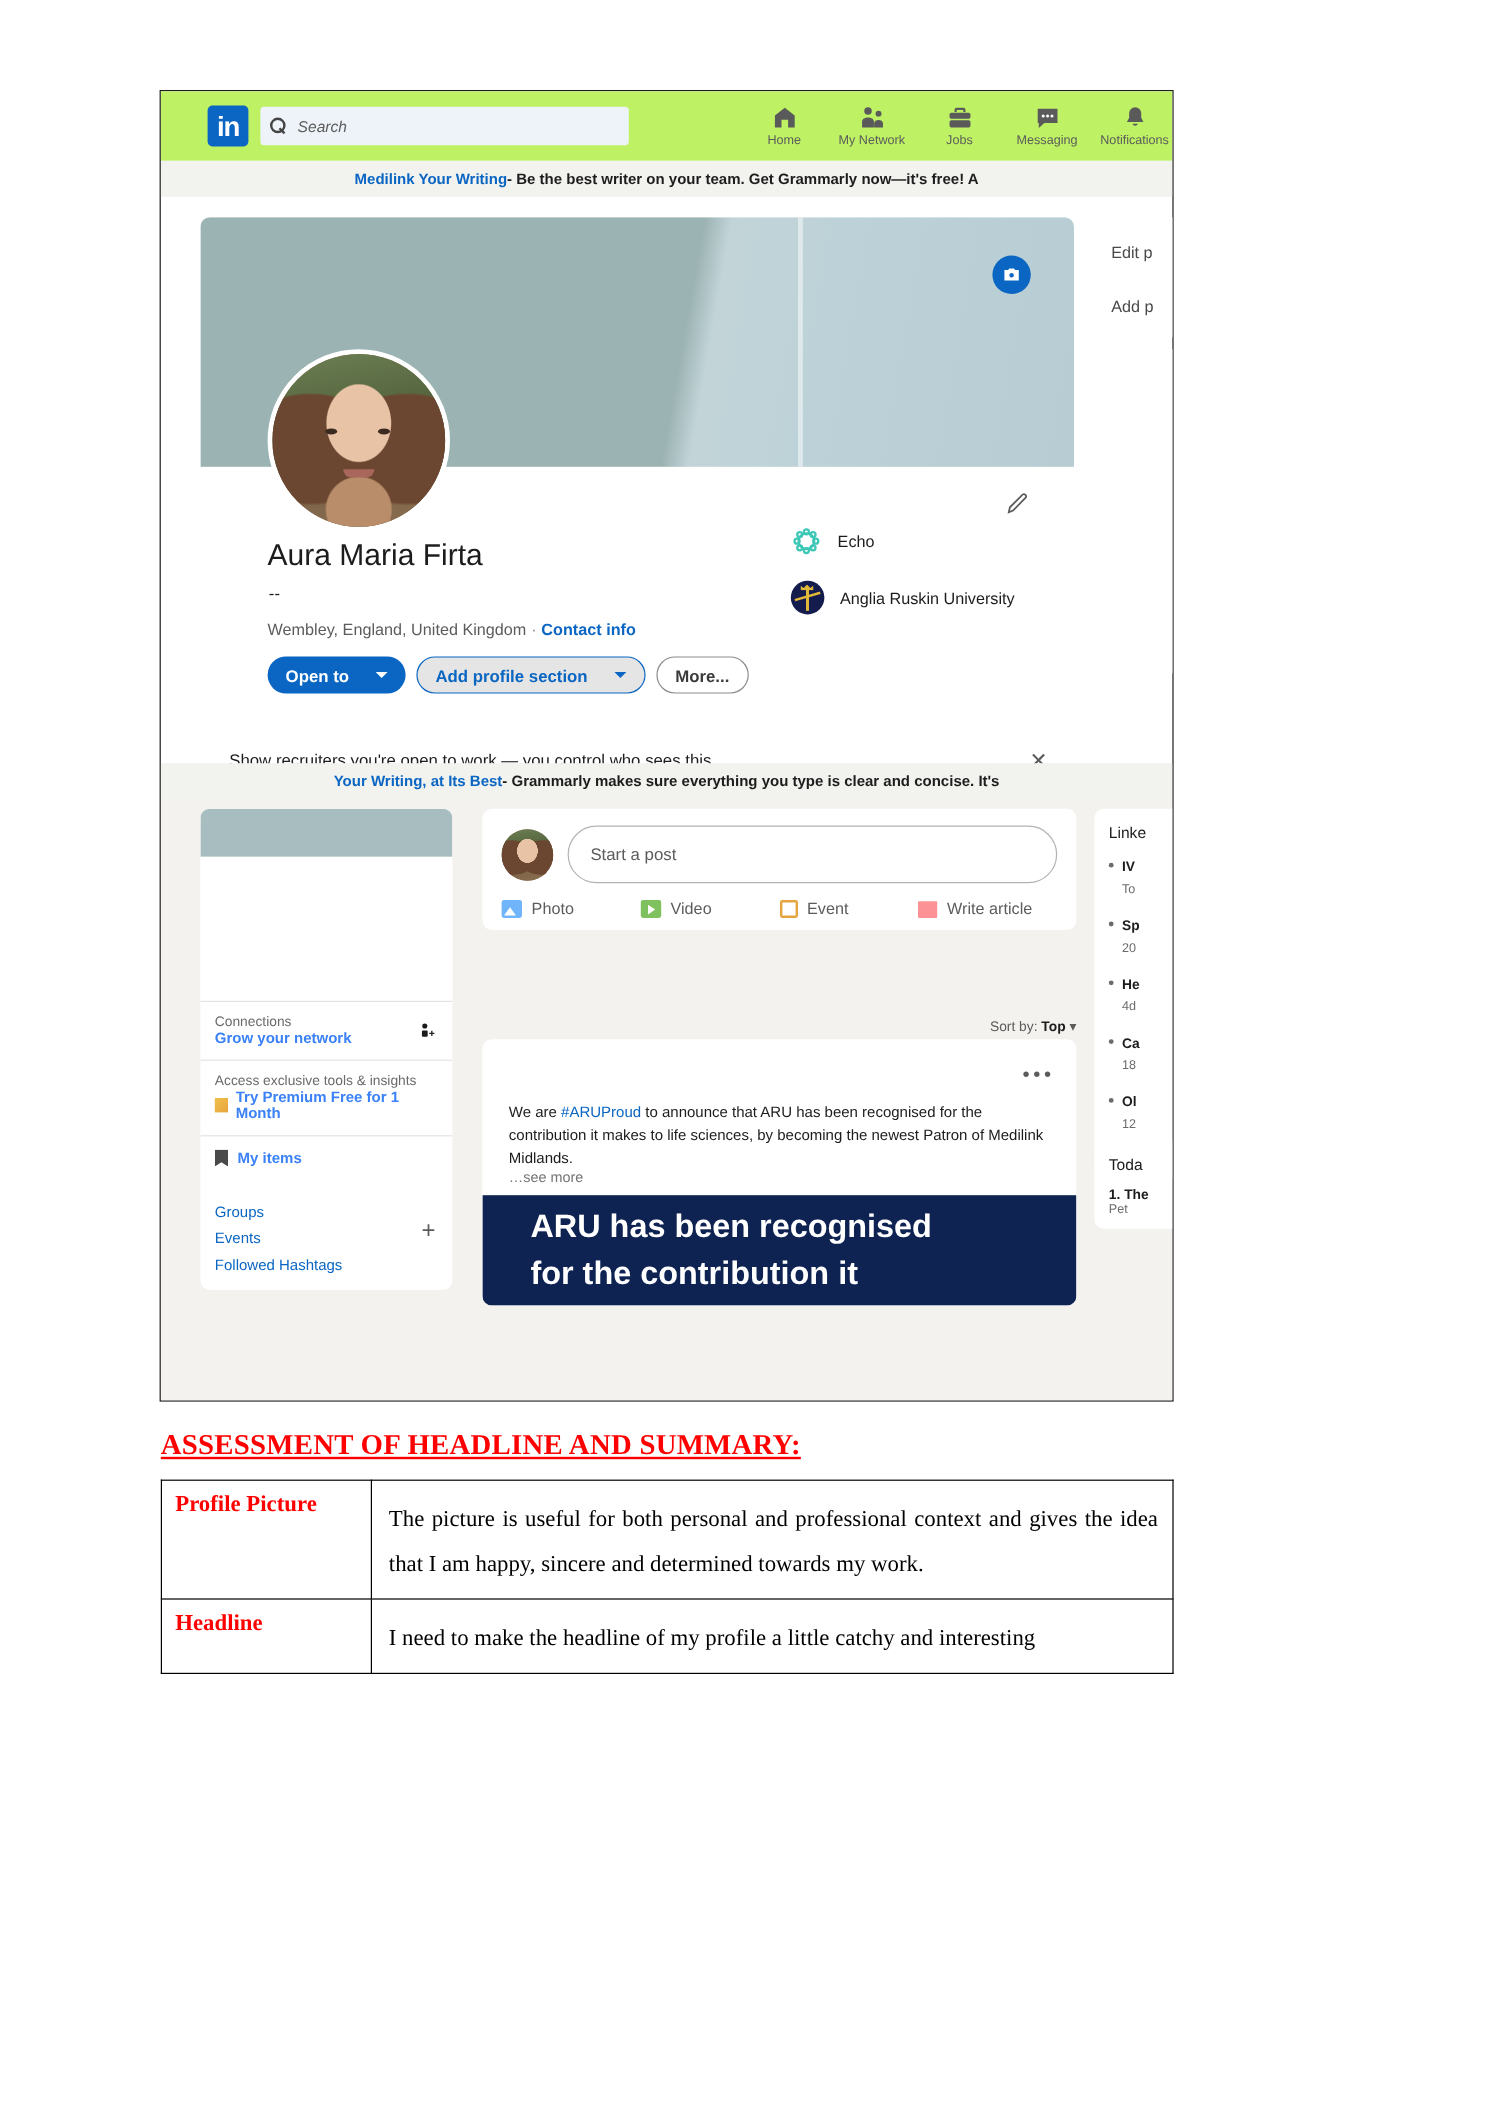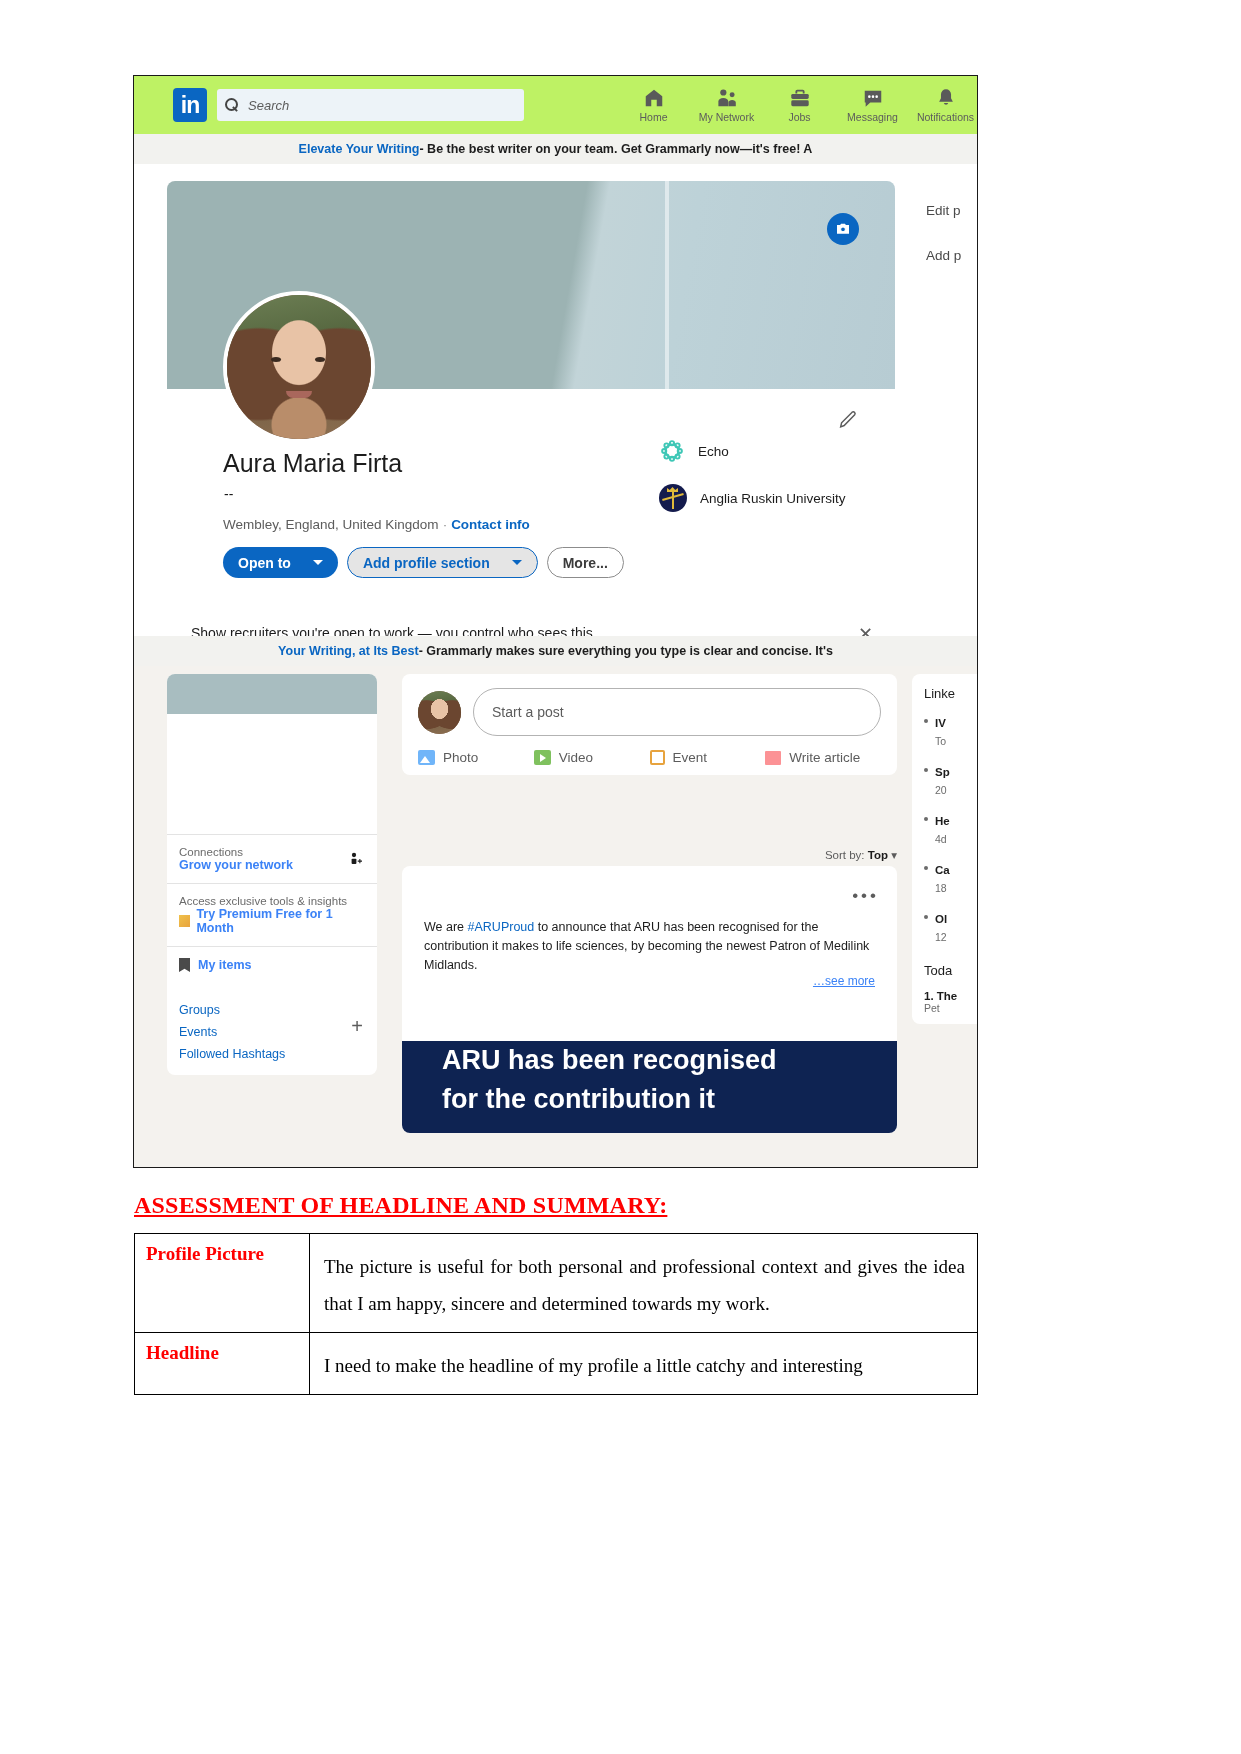--- a/index.html
+++ b/index.html
@@ -233,27 +233,26 @@
   .sortby{ position:absolute; right:80px; top:182px; font-size:11.5px; color:#5c5c5c; }
   .sortby b{ color:#1c1c1c; }
 
   .post-card{
     position:absolute; left:268px; top:200px; width:495px; background:#fff;
     border-radius:8px; overflow:hidden; padding-top:10px;
   }
   .post-dots{ position:absolute; right:18px; top:20px; letter-spacing:3px; color:#5c5c5c; font-size:17px; }
   .post-text{ padding:42px 22px 0; font-size:12.5px; color:#1c1c1c; line-height:1.5; }
   .post-text a{ color:#0a66c2; text-decoration:none; }
-  .see-more{ text-align:right; padding:0 22px 8px; color:#3b82f6; font-size:12px;text-decoration:underline; }
+  .see-more{ text-align:left; padding:0 22px 8px; color:#737373; font-size:12px; }
   .post-img{
     height:92px; background:#0e2352; display:flex; flex-direction:column;
-    padding-left:40px; color:#fff;
+    justify-content:center; padding-left:40px; color:#fff;
     font-size:27px; font-weight:bold; line-height:1.45;
     font-family:"Liberation Sans",sans-serif;
-    margin-top:45px;
   }
 
   .right-rail{
     position:absolute; left:778px; top:8px; width:120px; background:#fff;
     border-radius:8px; padding:12px 0 10px 12px; overflow:hidden;
   }
   .rr-title{ font-size:13px; color:#1c1c1c; margin-bottom:12px; }
   .rr-item{ display:flex; gap:7px; margin-bottom:13px; }
   .rr-bullet{ width:4px;height:4px;border-radius:50%;background:#6b6b6b;margin-top:6px;flex:none; }
   .rr-line1{ font-size:11.5px; color:#1c1c1c; font-weight:bold; white-space:nowrap;}
@@ -338,21 +337,21 @@
               <path d="M12 2.5a5.5 5.5 0 0 0-5.5 5.5v4.2L4.5 16h15l-2-3.8V8A5.5 5.5 0 0 0 12 2.5z"></path>
               <path d="M9.6 17.5a2.5 2.5 0 0 0 4.8 0z"></path>
             </svg>
           <span>Notifications</span>
         </div>
 
       </div>
     </div>
 
     <div class="gram-banner gram1">
-      <b class="blue">Elevate Your Writing</b>
+      <b class="blue">Medilink Your Writing</b>
         <span> - Be the best writer on your team. Get Grammarly now—it's free!   A</span>
     </div>
 
     <div class="prof-card">
       <div class="cover"></div>
       <div class="cam-btn">
         <svg viewBox="0 0 24 24">
             <path d="M9 4h6l1.3 2H21v13H3V6h4.7z"></path>
             <circle cx="12" cy="12.5" r="3.6" fill="#0a66c2" stroke="#fff" stroke-width="1.6"></circle>
           </svg>

